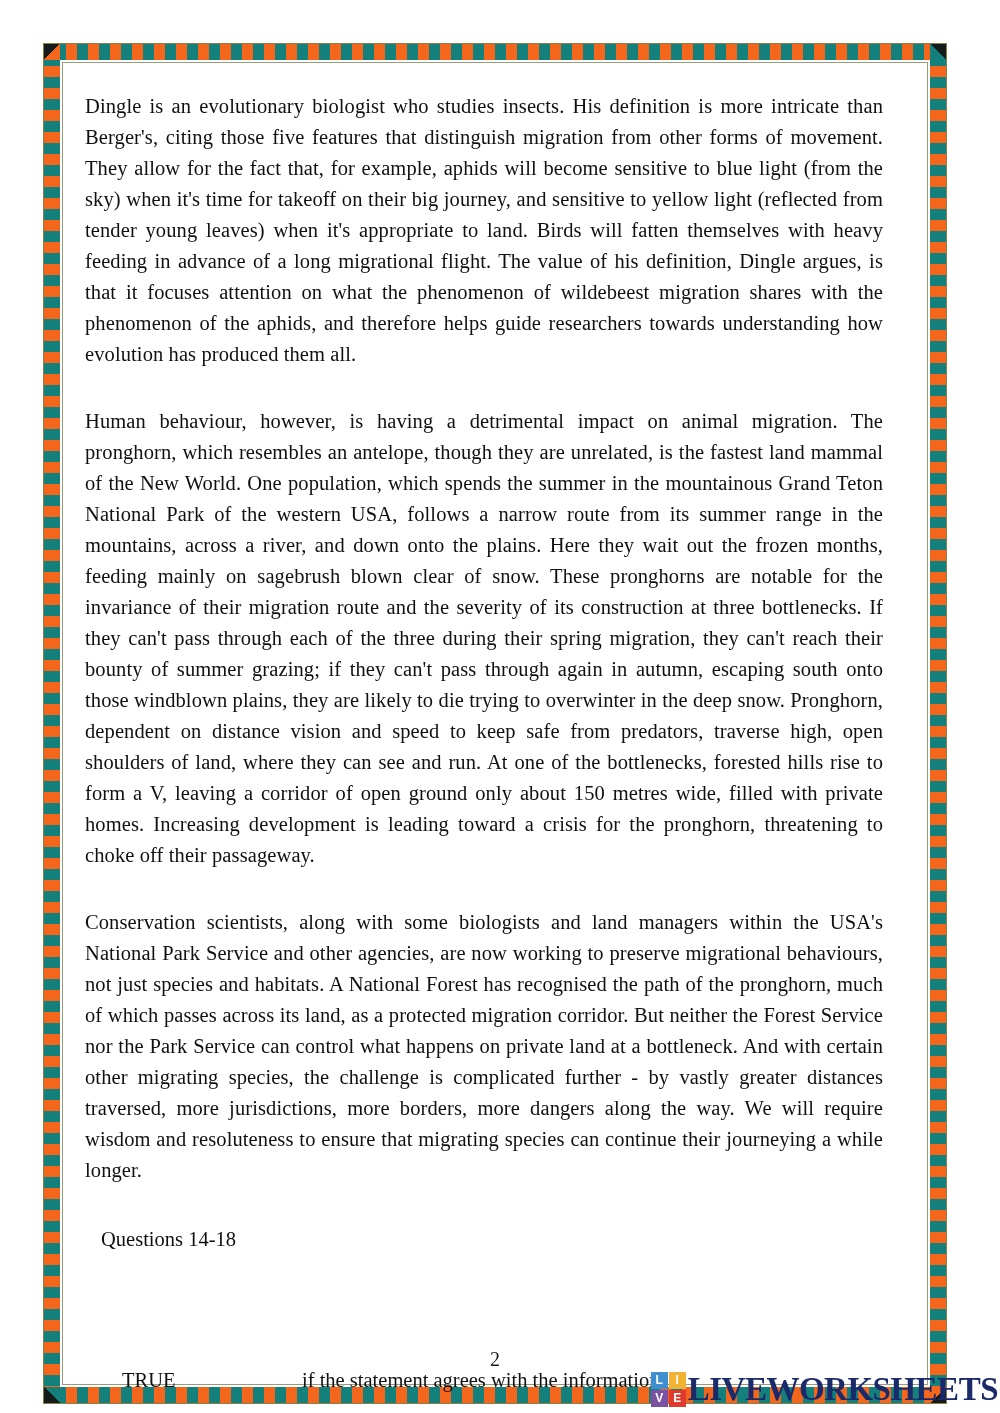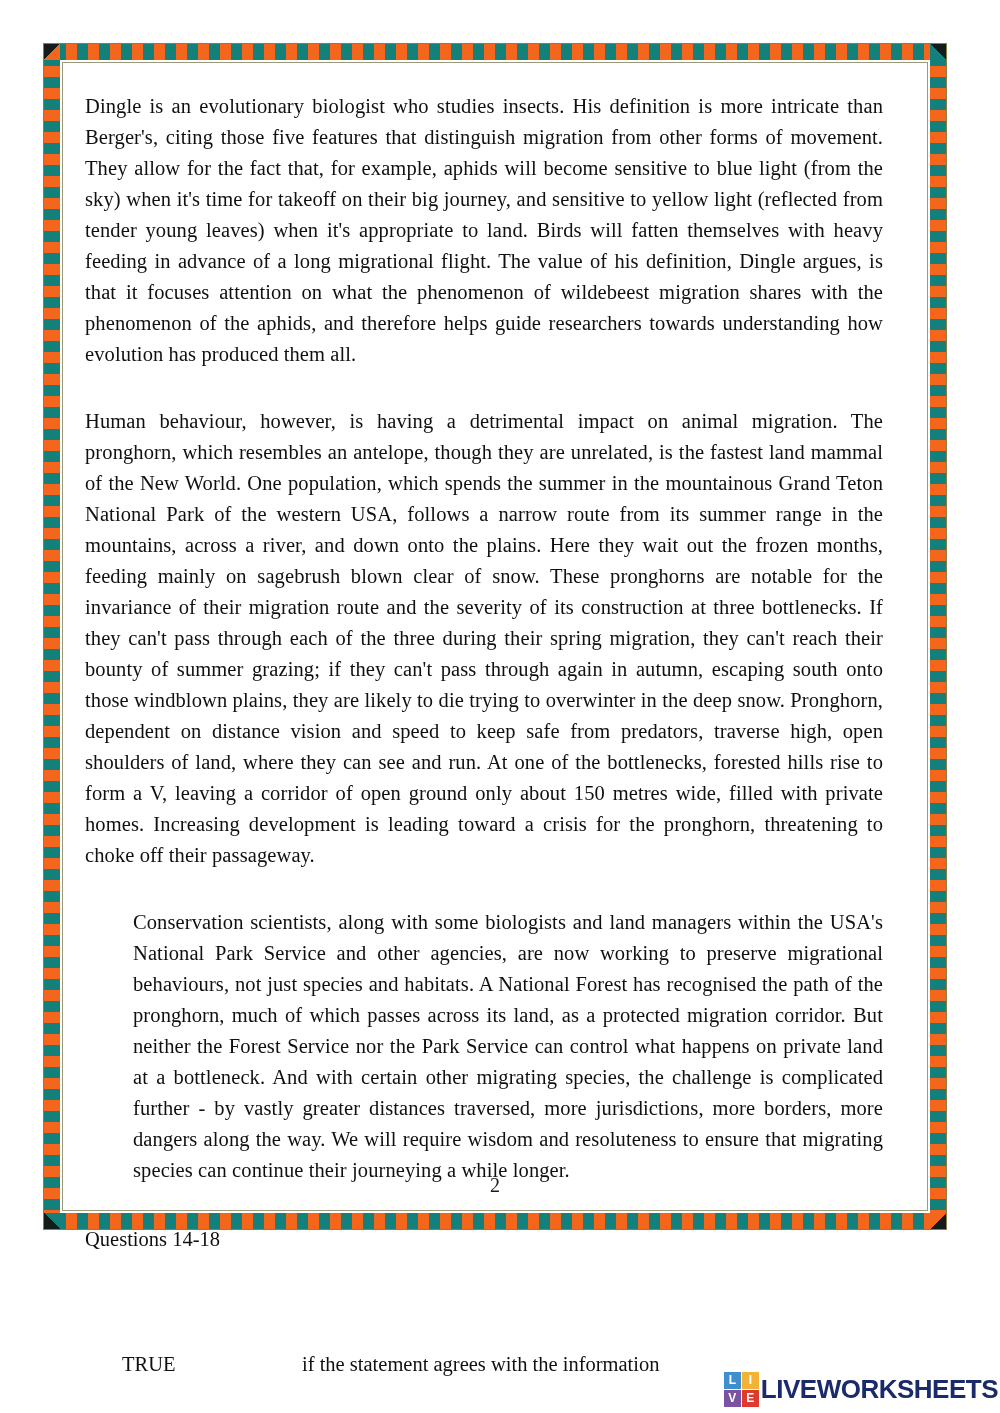--- a/index.html
+++ b/index.html
@@ -14,21 +14,21 @@
     font-family: "Liberation Serif", "DejaVu Serif", serif;
     overflow: hidden;
   }
 
   
   .page-frame {
     position: absolute;
     left: 43px;
     top: 43px;
     width: 904px;
-    height: 1187px;
+    height: 1361px;
     box-sizing: border-box;
     background: #ffffff;
     border: 1px solid #8a7f4a;
   }
 
   
   .border-strip {
     position: absolute;
     overflow: hidden;
     background: #14807c;
@@ -95,24 +95,24 @@
   }
 
   p.para {
     margin: 0 0 36px 0;
     font-size: 20.5px;
     line-height: 31px;
     text-align: justify;
     color: #101010;
     letter-spacing: 0.1px;
   }
-  p.para.last { margin-bottom: 38px; margin-left: 48px; }
+  p.para.last { margin-bottom: 38px; }
 
   .qline {
-    margin: 0;
+    margin: 16px;
     font-size: 20.5px;
     line-height: 31px;
     color: #101010;
     text-align: left;
   }
   .gap-lg { height: 40px; }
   .gap-md { height: 38px; }
 
   
   .answer-key {
@@ -168,23 +168,23 @@
     font-weight: bold;
     font-size: 12px;
     color: #ffffff;
     line-height: 1;
   }
   .t-l { background: #3f8fd0; }
   .t-i { background: #f2b233; }
   .t-v { background: #7a52a1; }
   .t-e { background: #e03a2f; }
   .lws-word {
-    font-family: Liberation Sans, sans-serif;
+    font-family: Liberation Serif, serif;
     font-weight: bold;
-    font-size: 26px;
+    font-size: 33px;
     letter-spacing: -0.5px;
     color: #1b2a6b;
     line-height: 1;
   }
 </style>
 </head>
 <body>
 
 <div class="page-frame">
 

